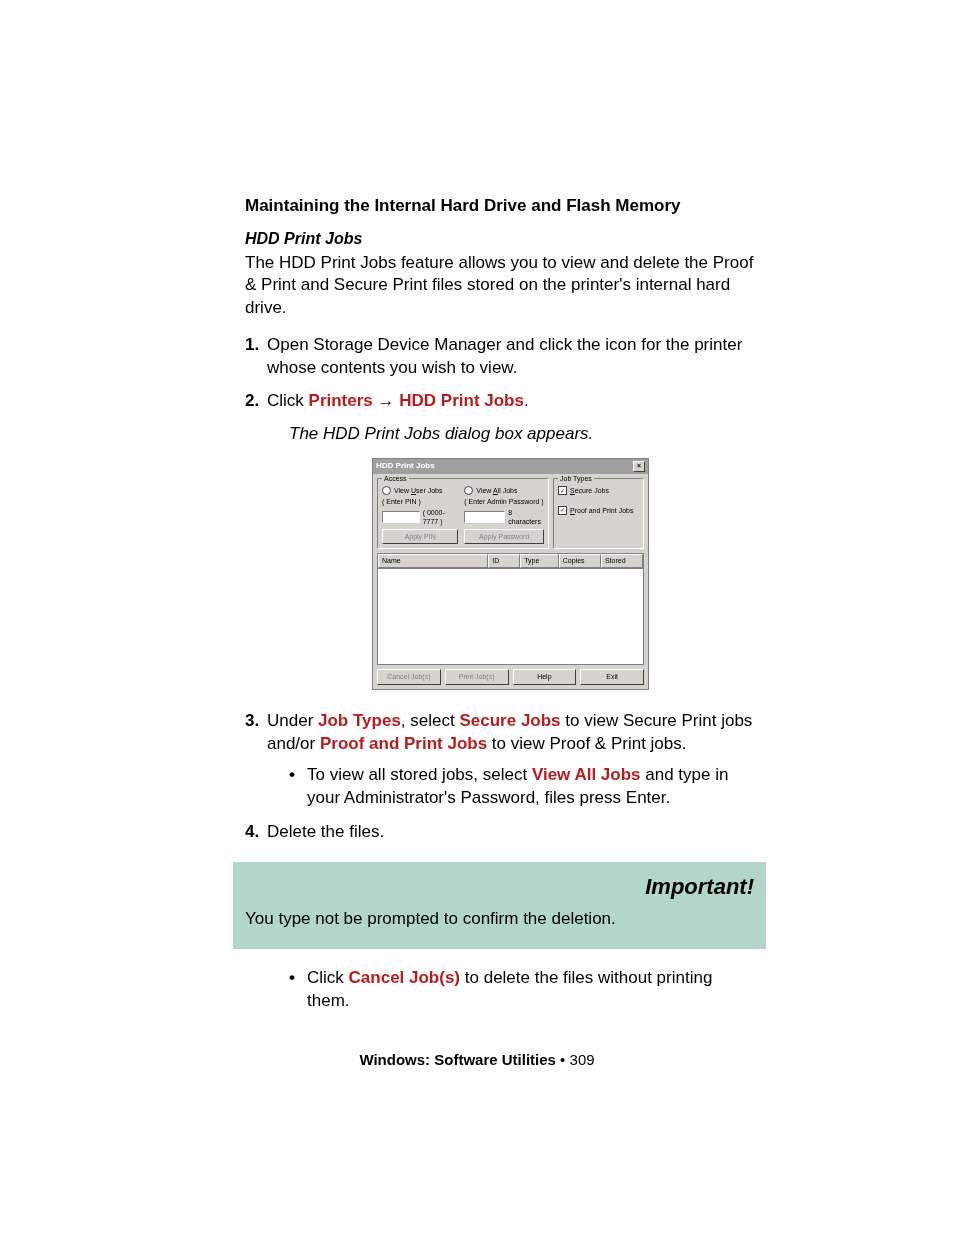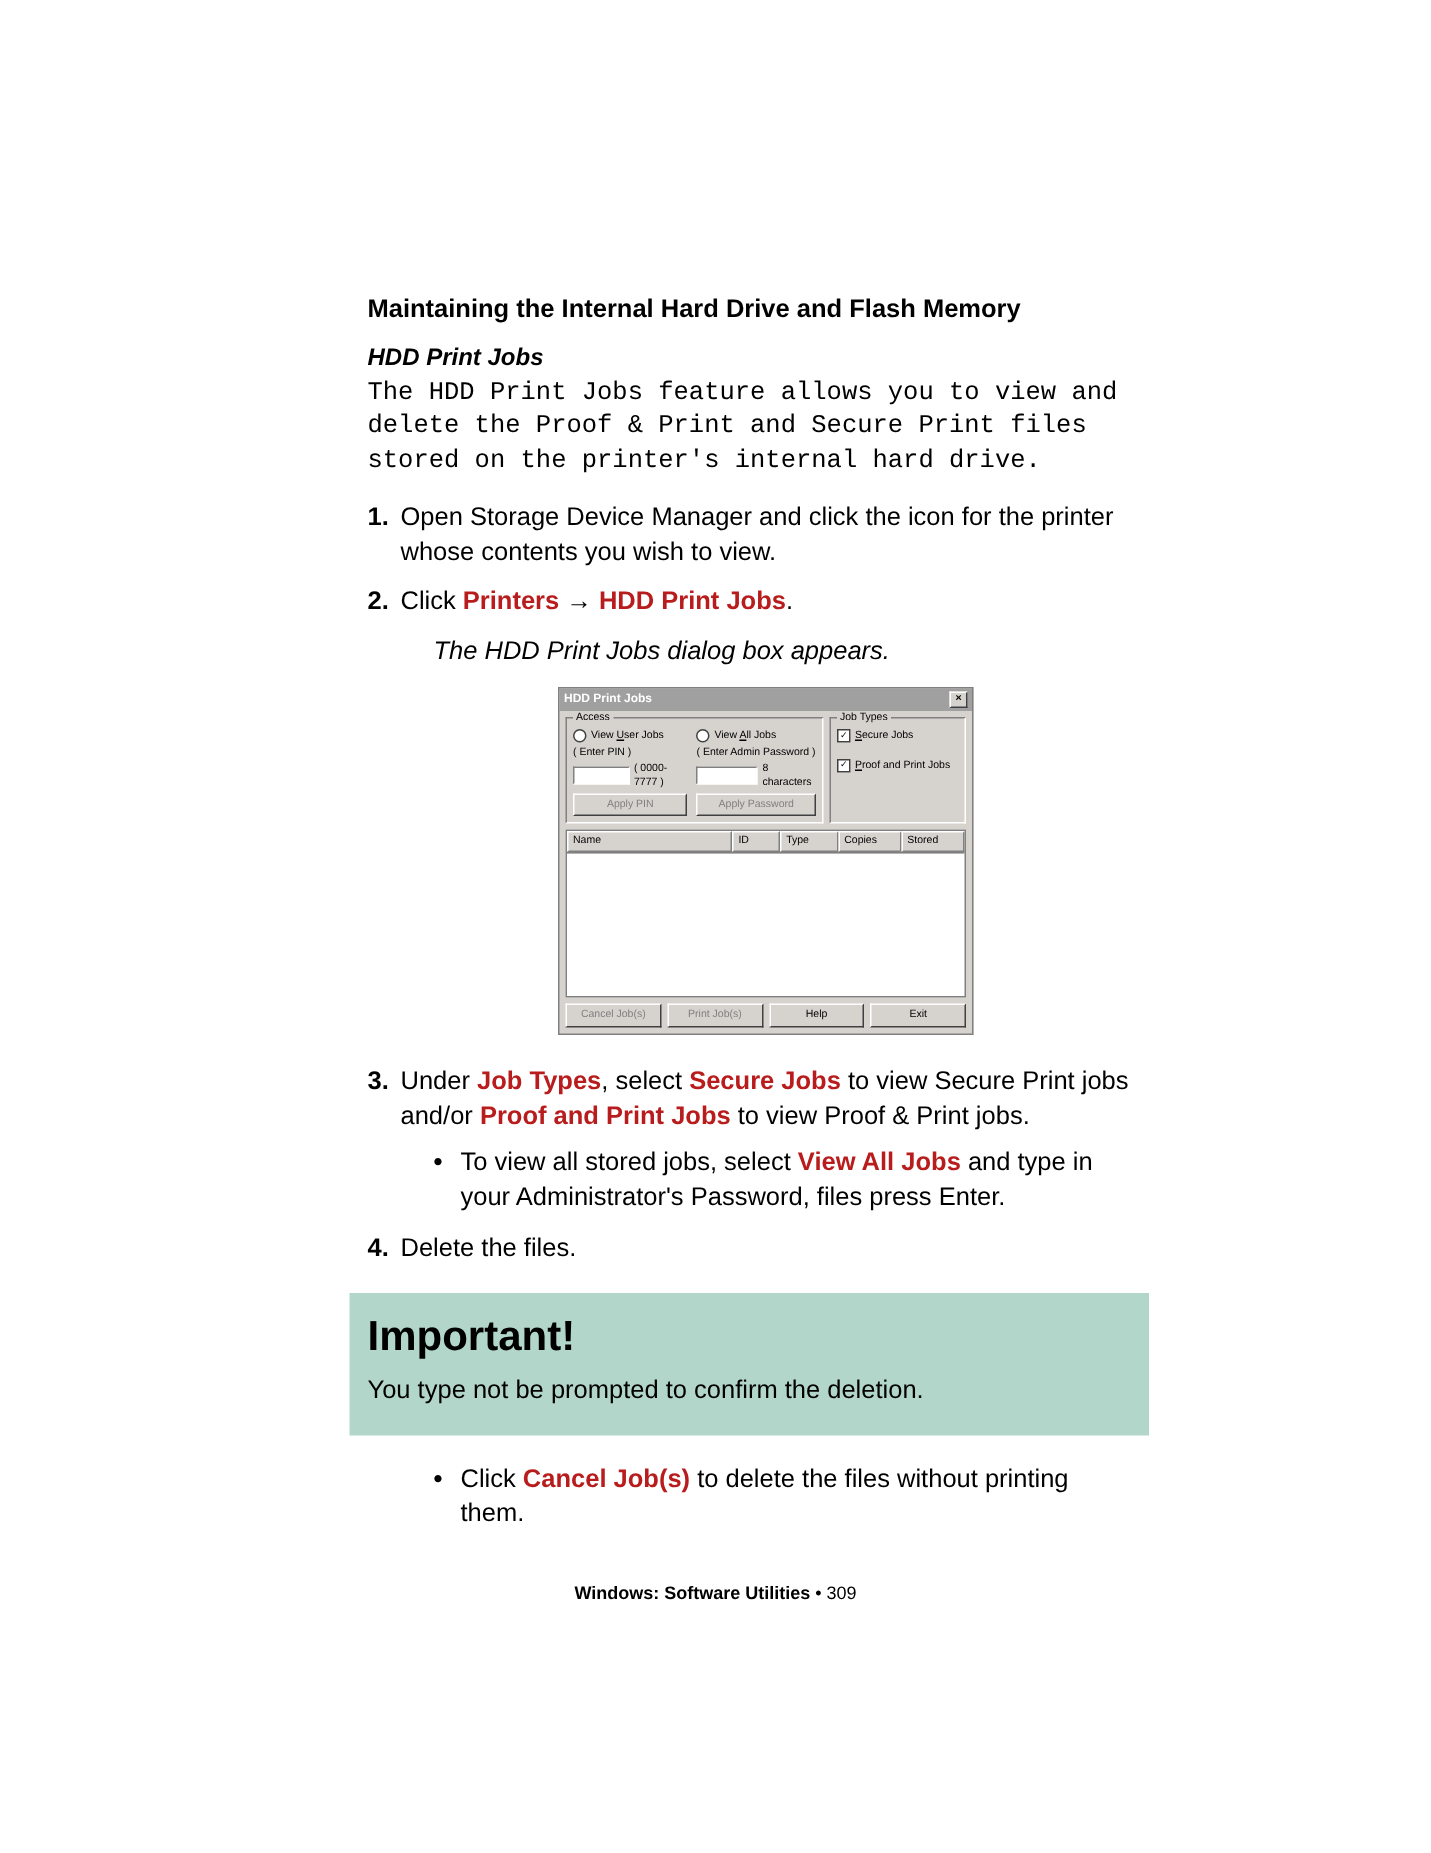--- a/index.html
+++ b/index.html
@@ -26,21 +26,20 @@
   }
   .h2 {
     font-family: Arial, Helvetica, sans-serif;
     font-style: italic;
     font-weight: 700;
     font-size: 16px;
     margin-bottom: 2px;
   }
   .para {
     margin-bottom: 14px;
-    font-family: Liberation Mono, monospace;
   }
   ol.steps {
     list-style: none;
     padding: 0;
     margin: 0;
     counter-reset: step;
   }
   ol.steps > li {
     counter-increment: step;
     position: relative;
@@ -151,33 +150,34 @@
   }
 
   .callout {
     background: #b2d6c9;
     margin: 18px 0 18px -12px;
     padding: 10px 12px 18px 12px;
     width: calc(100% + 24px);
     box-sizing: border-box;
   }
   .callout-title {
-    text-align: left;
-    font-family: Arial, Helvetica, sans-serif;
-    font-weight: 700;
-    font-size: 28px;
+    text-align: right;
+    font-family: Arial, Helvetica, sans-serif;
+    font-weight: 700;
+    font-size: 22px;
     margin-bottom: 6px;
+    font-style: italic;
   }
 
   .footer {
     position: absolute;
     left: 0; right: 0;
     bottom: 165px;
     text-align: center;
-    font-size: 12px;
+    font-size: 15px;
   }
   .footer b { font-weight:700; }
 </style>
 </head>
 <body>
 
 <div class="page">
 
   <div class="h1">Maintaining the Internal Hard Drive and Flash Memory</div>
   <div class="h2">HDD Print Jobs</div>

